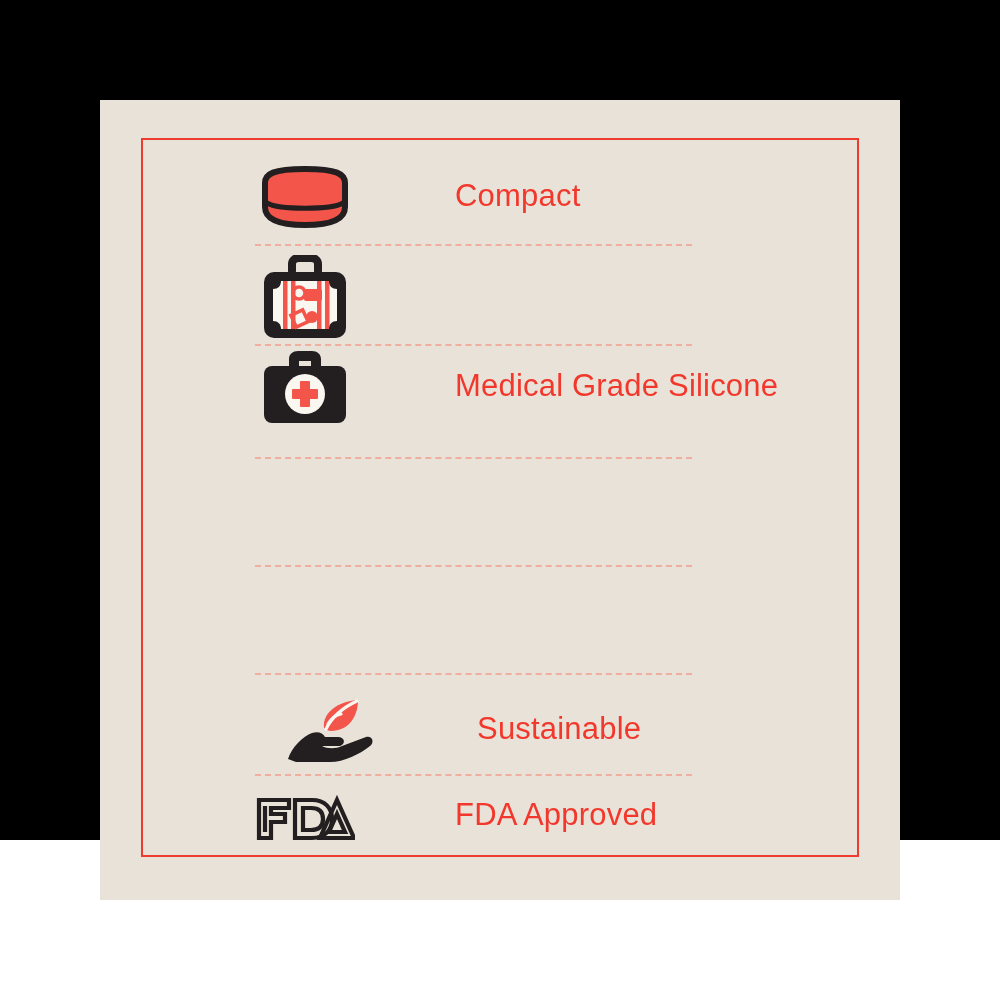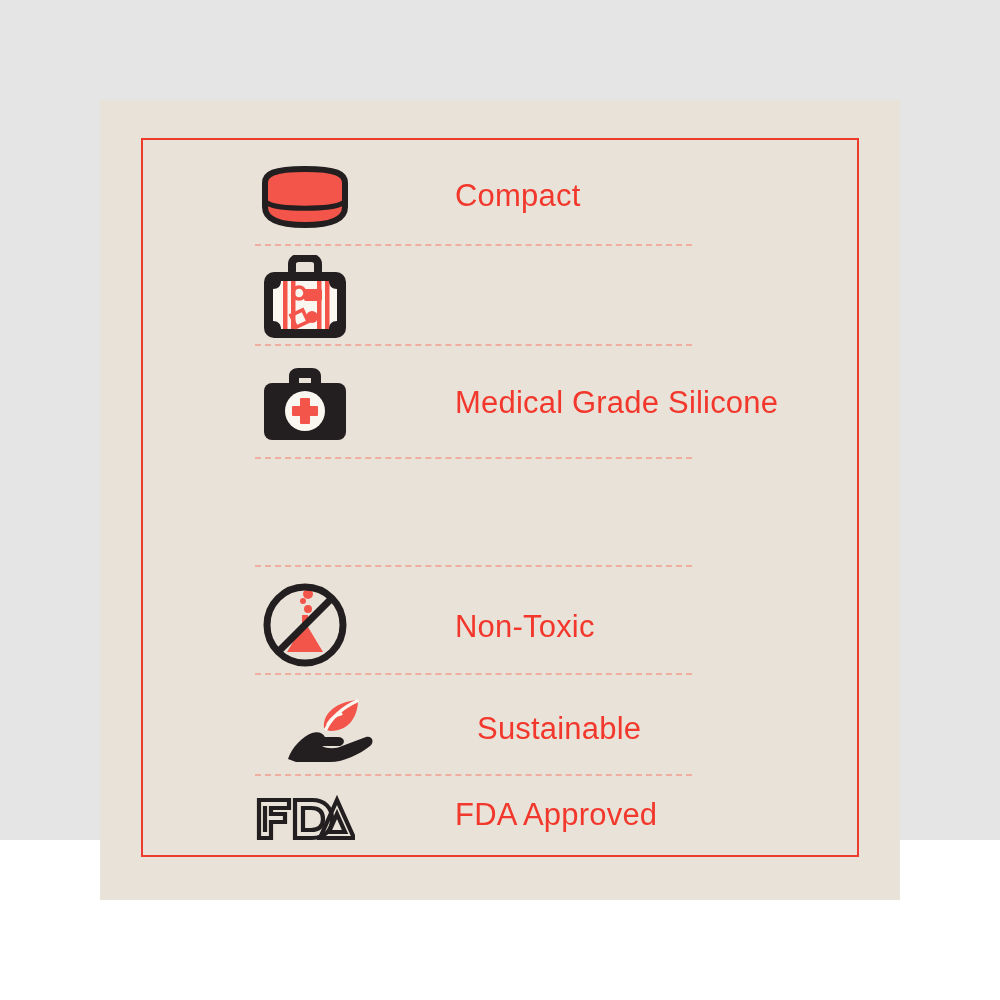--- a/index.html
+++ b/index.html
@@ -10,21 +10,21 @@
   body {
     width: 1000px;
     height: 1000px;
     font-family: "Liberation Sans", sans-serif;
     overflow: hidden;
   }
   #stage {
     position: relative;
     width: 1000px;
     height: 840px;
-    background: #e5e5e5;
+    background: #000000;
   }
   
   #panel {
     position: absolute;
     left: 100px;
     top: 100px;
     width: 800px;
     height: 800px;
     background: #E9E2D8;
   }
@@ -119,53 +119,38 @@
           <rect x="34" y="57" width="13" height="13" transform="rotate(-25 40.5 63.5)" fill="none" stroke="#F4554A" stroke-width="3.5"></rect>
           <path d="M14 26 L14 34 C19 34 22 31 22 26 Z" fill="#231F20"></path>
           <path d="M78 26 L78 34 C73 34 70 31 70 26 Z" fill="#231F20"></path>
           <path d="M14 74 L14 66 C19 66 22 69 22 74 Z" fill="#231F20"></path>
           <path d="M78 74 L78 66 C73 66 70 69 70 74 Z" fill="#231F20"></path>
         </svg>
       </div>
     </div>
     <div class="divider" style="top:206px;"></div>
 
-    <div class="row" style="top:212px;height:107px;">
+    <div class="row" style="top:195px;height:107px;">
       <div class="icon-cell" style="top:0;height:107px;">
         <svg width="92" height="80" viewBox="0 0 92 80" aria-hidden="true">
           <path d="M30 20 L30 12 C30 7 34 4 39 4 L53 4 C58 4 62 7 62 12 L62 20 L52 20 L52 14 L40 14 L40 20 Z" fill="#231F20"></path>
           <rect x="5" y="19" width="82" height="57" rx="8" fill="#231F20"></rect>
           <circle cx="46" cy="47" r="20" fill="#FAF6F0"></circle>
           <g fill="#F4554A">
             <rect x="41" y="34" width="10" height="26" rx="1"></rect>
             <rect x="33" y="42" width="26" height="10" rx="1"></rect>
           </g>
         </svg>
       </div>
       <div class="label" style="top:37px;">Medical Grade Silicone</div>
     </div>
     <div class="divider" style="top:319px;"></div>
 
     <div class="divider" style="top:427px;"></div>
 
-    <div class="row" style="top:432px;height:110px;">
-      <div class="icon-cell" style="top:0;height:110px;">
-        <svg width="88" height="88" viewBox="0 0 88 88" aria-hidden="true">
-          <g fill="#F4554A">
-            <path d="M41 34 L47 34 L47 46 L62 71 L26 71 L41 46 Z"></path>
-            <circle cx="47" cy="28" r="4"></circle>
-            <circle cx="42" cy="20" r="3"></circle>
-            <circle cx="47" cy="13" r="5"></circle>
-          </g>
-          <circle cx="44" cy="44" r="38" fill="none" stroke="#231F20" stroke-width="7"></circle>
-          <line x1="17" y1="71" x2="71" y2="17" stroke="#231F20" stroke-width="7"></line>
-        </svg>
-      </div>
-      <div class="label" style="top:41px;">Non-Toxic</div>
-    </div>
     <div class="divider" style="top:535px;"></div>
 
     <div class="row" style="top:542px;height:100px;margin-left:22px;">
       <div class="icon-cell" style="top:0;height:100px;">
         <svg width="98" height="70" viewBox="0 0 98 70" aria-hidden="true">
           <path d="M46 33 C44 18 60 6 80 5 C80 22 70 36 53 36 C51 36 48 35 46 33 Z" fill="#F4554A"></path>
           <path d="M79 6 C66 12 54 22 48 34" fill="none" stroke="#FAF6F0" stroke-width="3.2" stroke-linecap="round"></path>
           <path d="M63 19 C58 20 53 24 50 29" fill="none" stroke="#FAF6F0" stroke-width="3.2" stroke-linecap="round"></path>
           <path d="M10 64 C14 52 25 41 34 38 C40 36 45 38 47 42 L60 42 C67 42 68 49 62 51 L44 51 C49 54 58 54 64 51 L88 42 C94 40 97 47 92 51 C82 59 66 67 52 67 L18 67 Z" fill="#231F20"></path>
         </svg>

